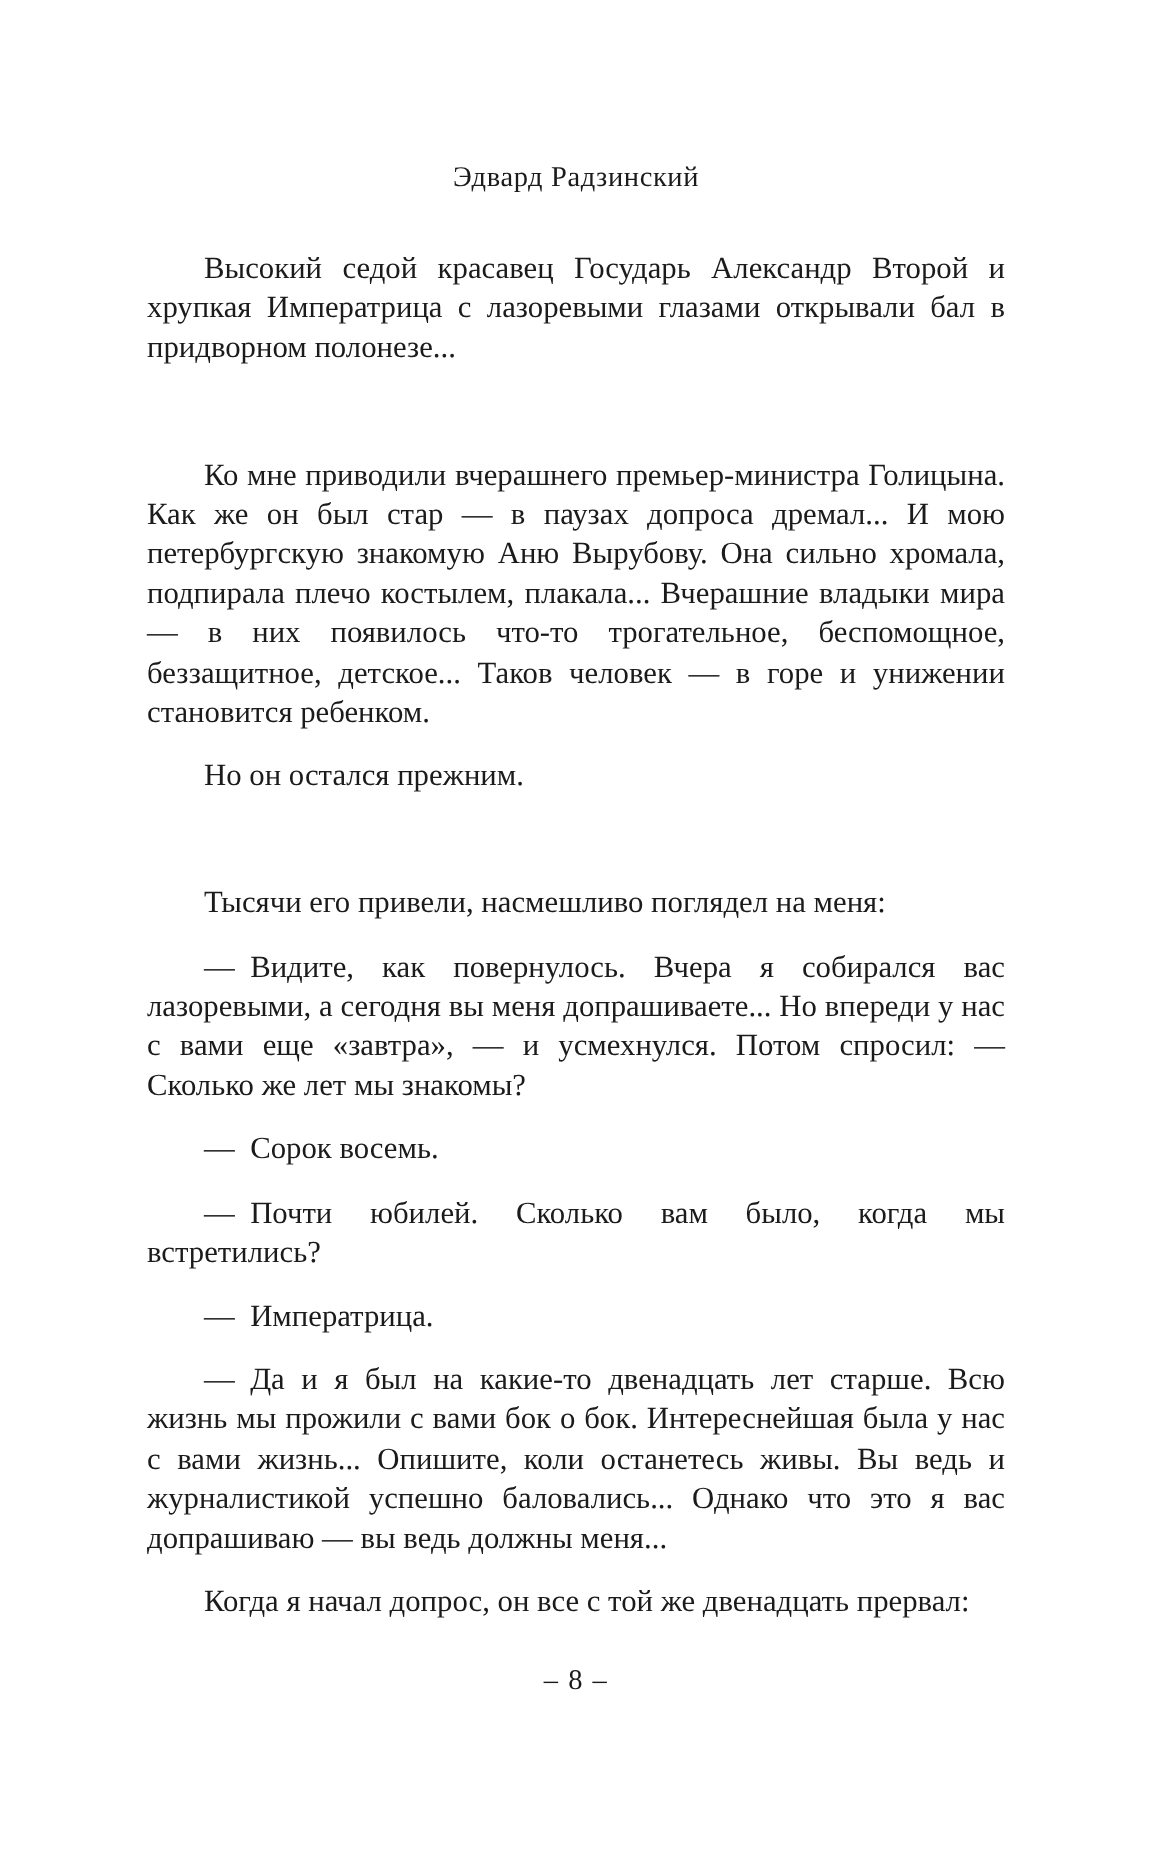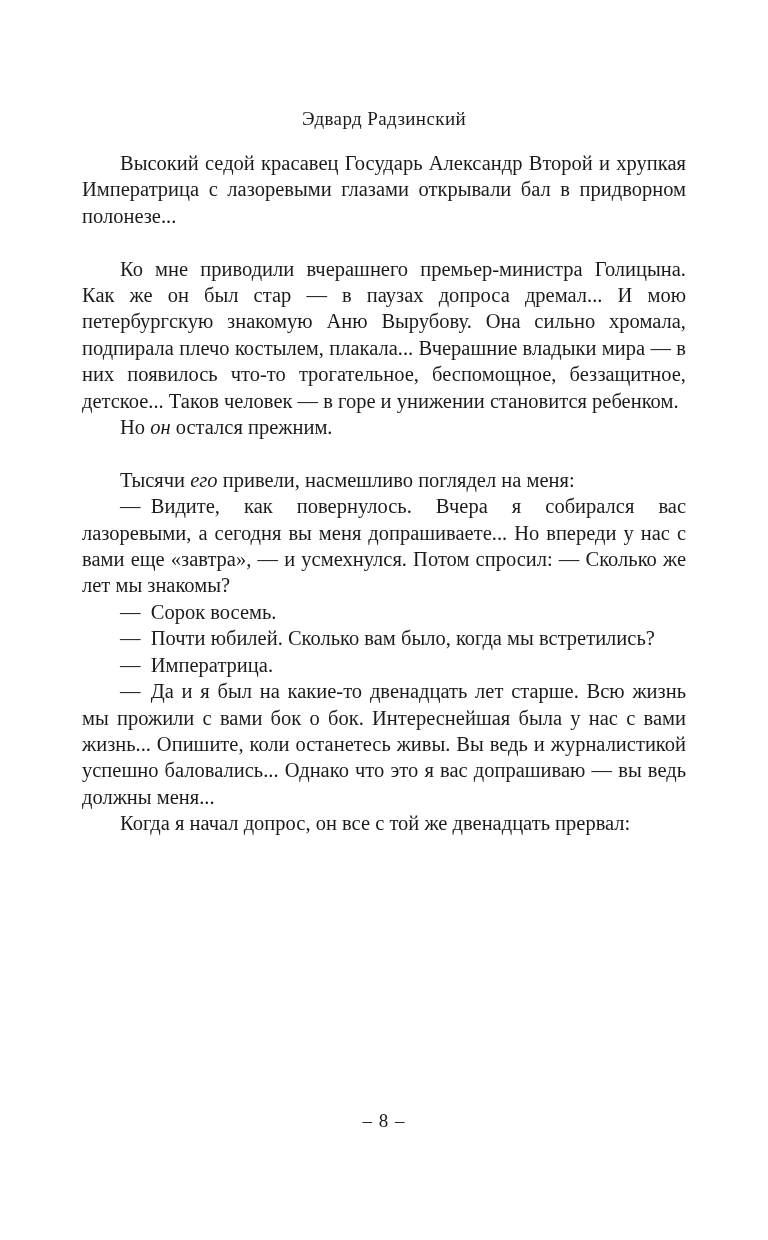--- a/index.html
+++ b/index.html
@@ -33,28 +33,27 @@
   .text-body {
     position: absolute;
     top: 150px;
     left: 82px;
     width: 604px;
     font-size: 20.5px;
     line-height: 26.4px;
     text-align: justify;
   }
   .para {
-    margin: 0;
+    margin: 16px;
     text-indent: 38px;
   }
   .spacer {
     height: 26.4px;
   }
   .em {
-    font-style: italic;
   }
   .page-number {
     position: absolute;
     top: 1110px;
     left: 0;
     right: 0;
     text-align: center;
     font-size: 19px;
     letter-spacing: 1px;
   }

